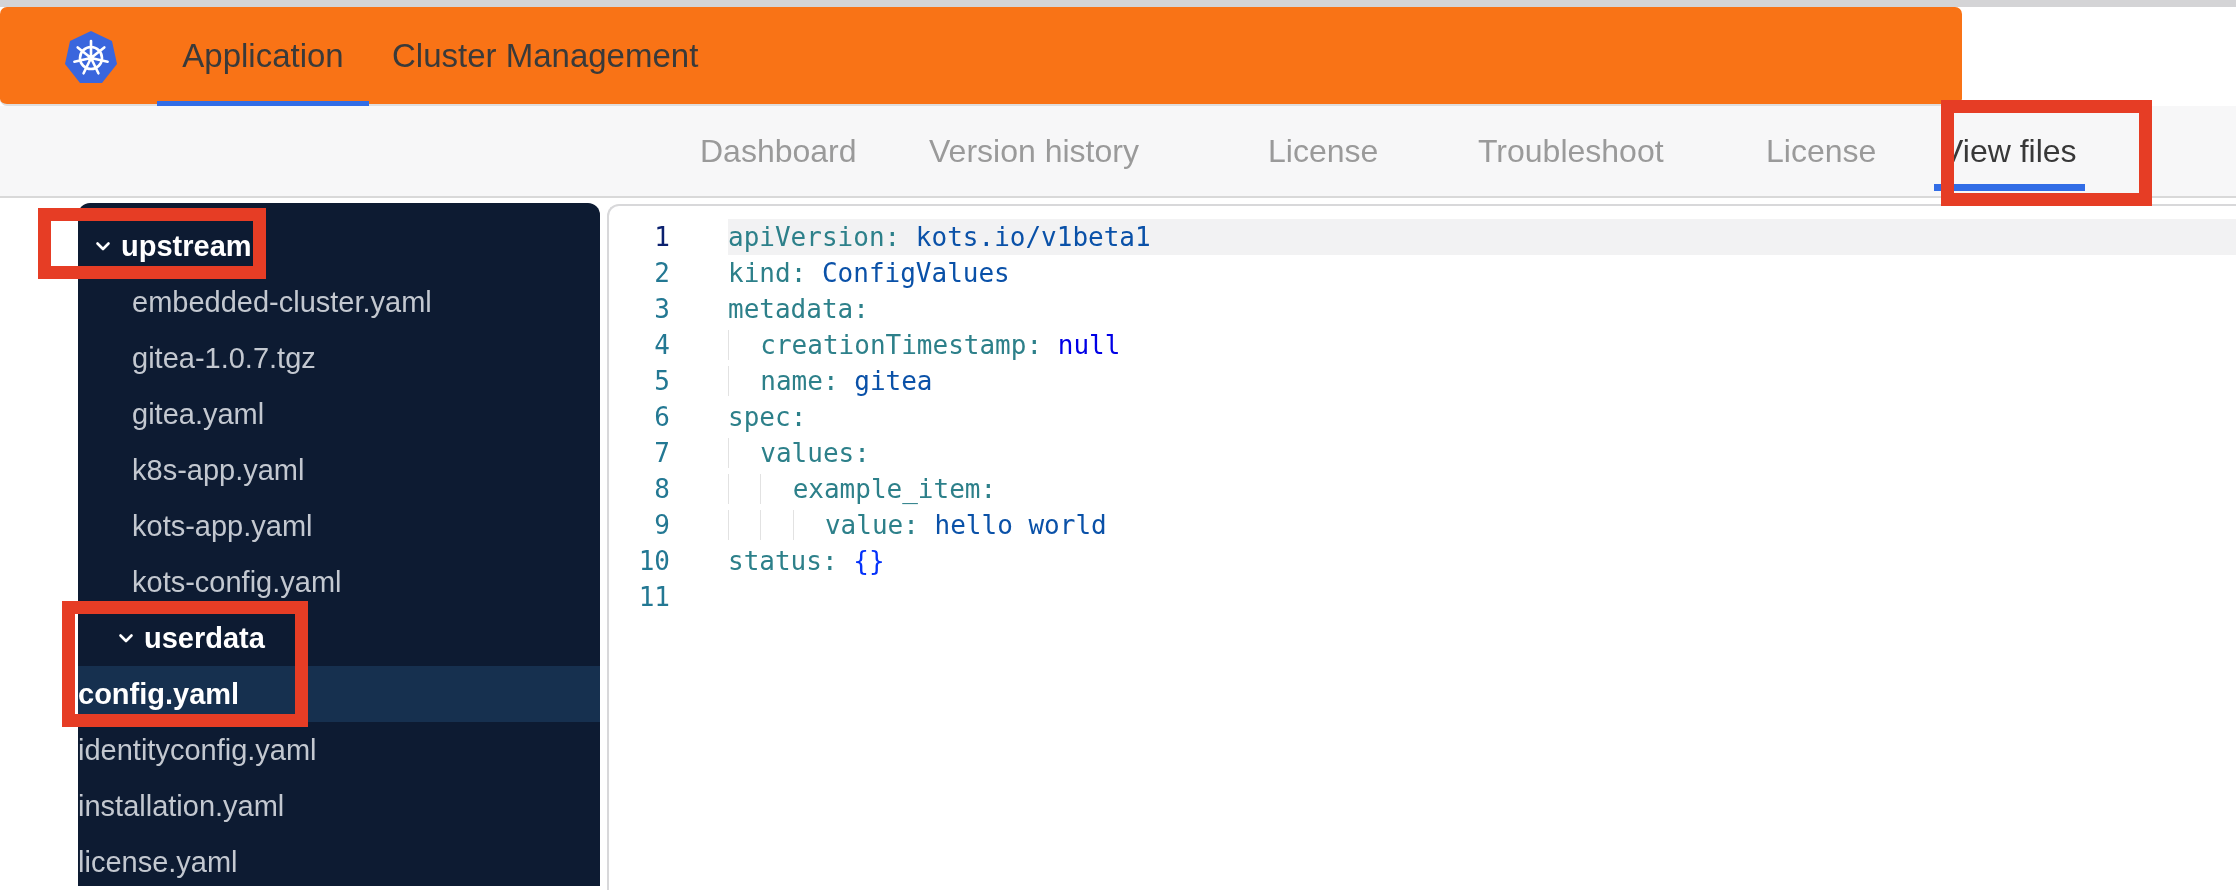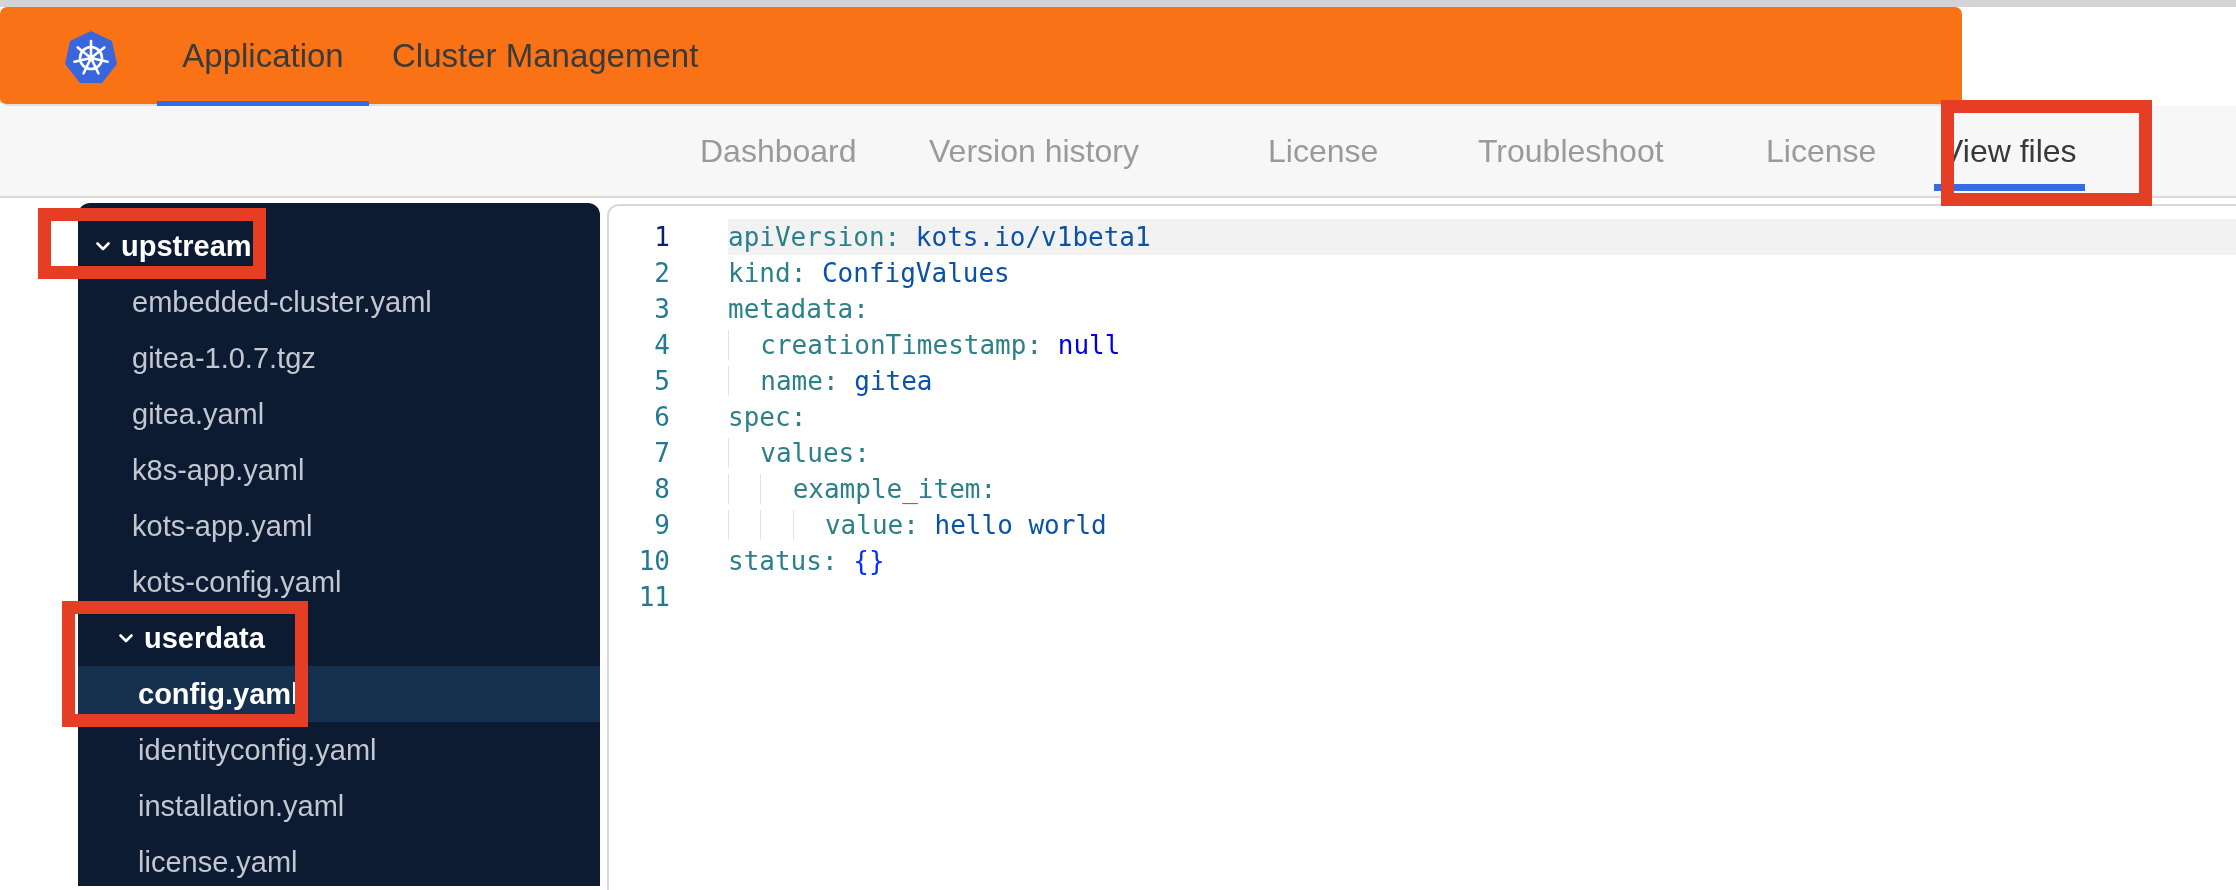--- a/index.html
+++ b/index.html
@@ -30,21 +30,21 @@
            background:#326de6;}
   
   .sidebar{position:absolute;left:58px;top:203px;width:522px;height:683px;background:#0d1b32;
            border-radius:12px 12px 0 0;padding-top:15px;box-sizing:border-box;margin-left:20px;}
   .tree-row{height:56px;display:flex;align-items:center;font-size:29px;color:#c3c8d0;
             cursor:pointer;white-space:nowrap;}
   .tree-row.folder{color:#ffffff;font-weight:bold;}
   .tree-row.selected{background:#16304f;color:#ffffff;font-weight:bold;}
   .tree-row .chev{display:flex;align-items:center;margin-right:7px;flex-shrink:0;}
   .pad-d0{padding-left:14px;} .pad-d1{padding-left:37px;}
-  .pad-f1{padding-left:54px;} .pad-f2{padding-left:60px;}
+  .pad-f1{padding-left:54px;} .pad-f2{}
   
   .codewrap{position:absolute;left:607px;top:204px;width:1629px;height:686px;box-sizing:border-box;
             border-left:2px solid #d8d8da;border-top:2px solid #d8d8da;border-top-left-radius:12px;
             background:#fff;padding-top:13px;
             font-family:"DejaVu Sans Mono",monospace;font-size:26px;line-height:36px;
             cursor:text;overflow:hidden;}
   .code-line{display:flex;white-space:pre;}
   .code-line .ln{width:61px;text-align:right;color:#237893;flex-shrink:0;}
   .code-line .lc{margin-left:58px;flex:1;}
   .code-line.active .ln{color:#0b216f;}

